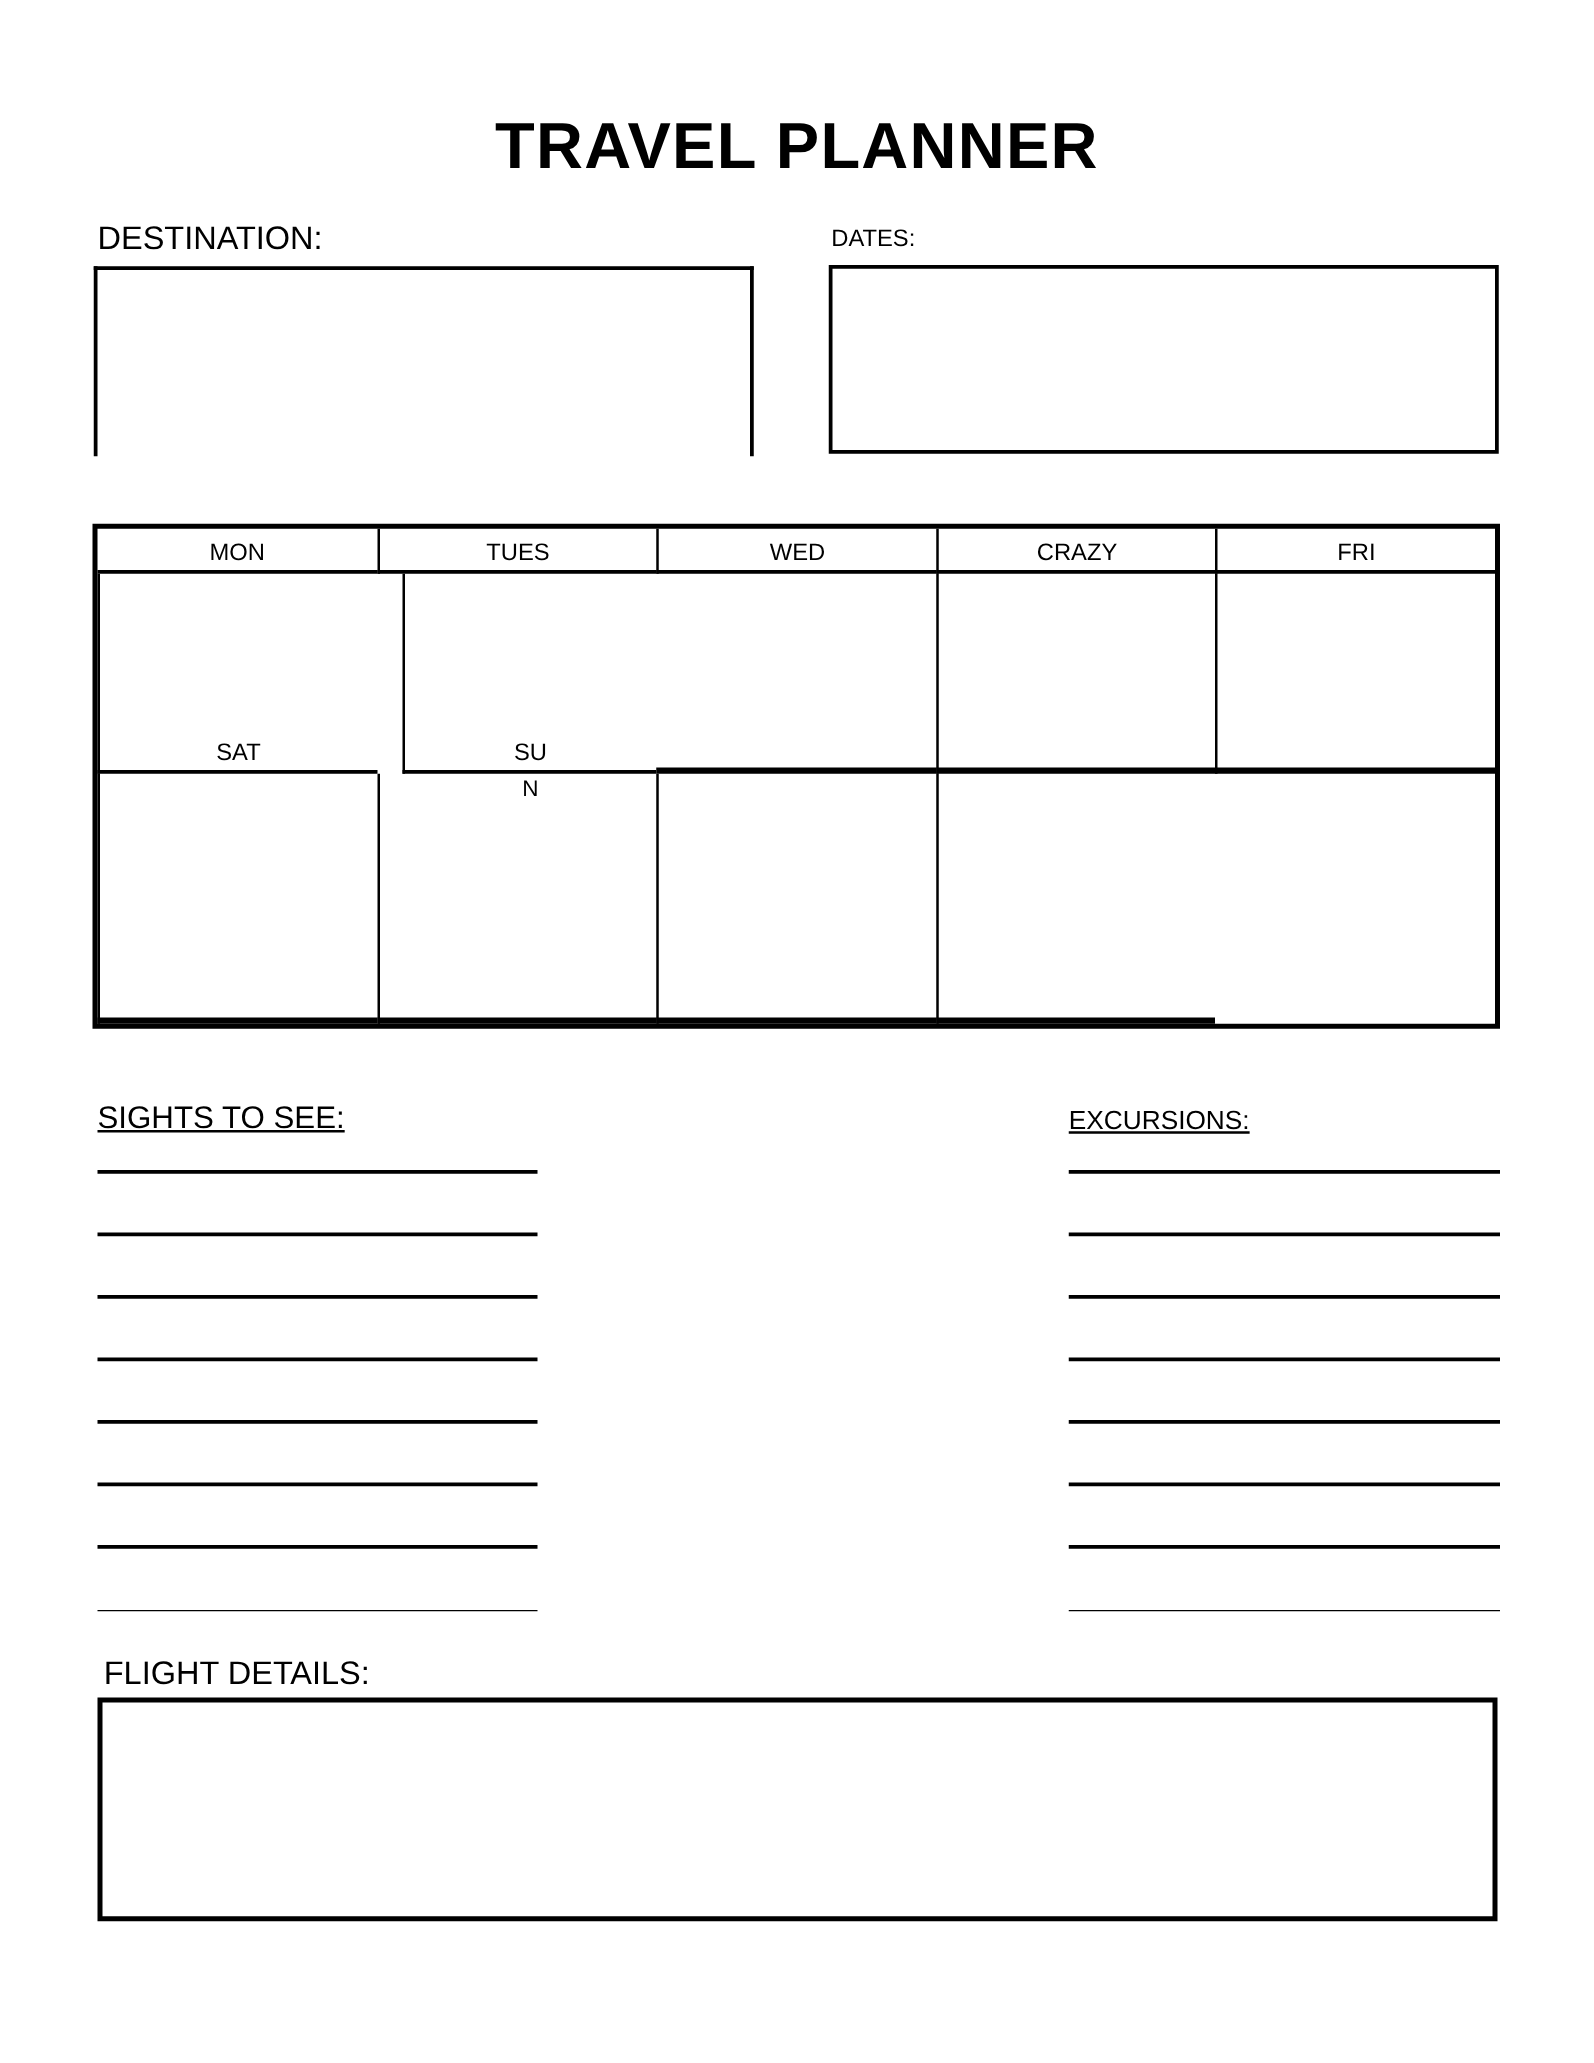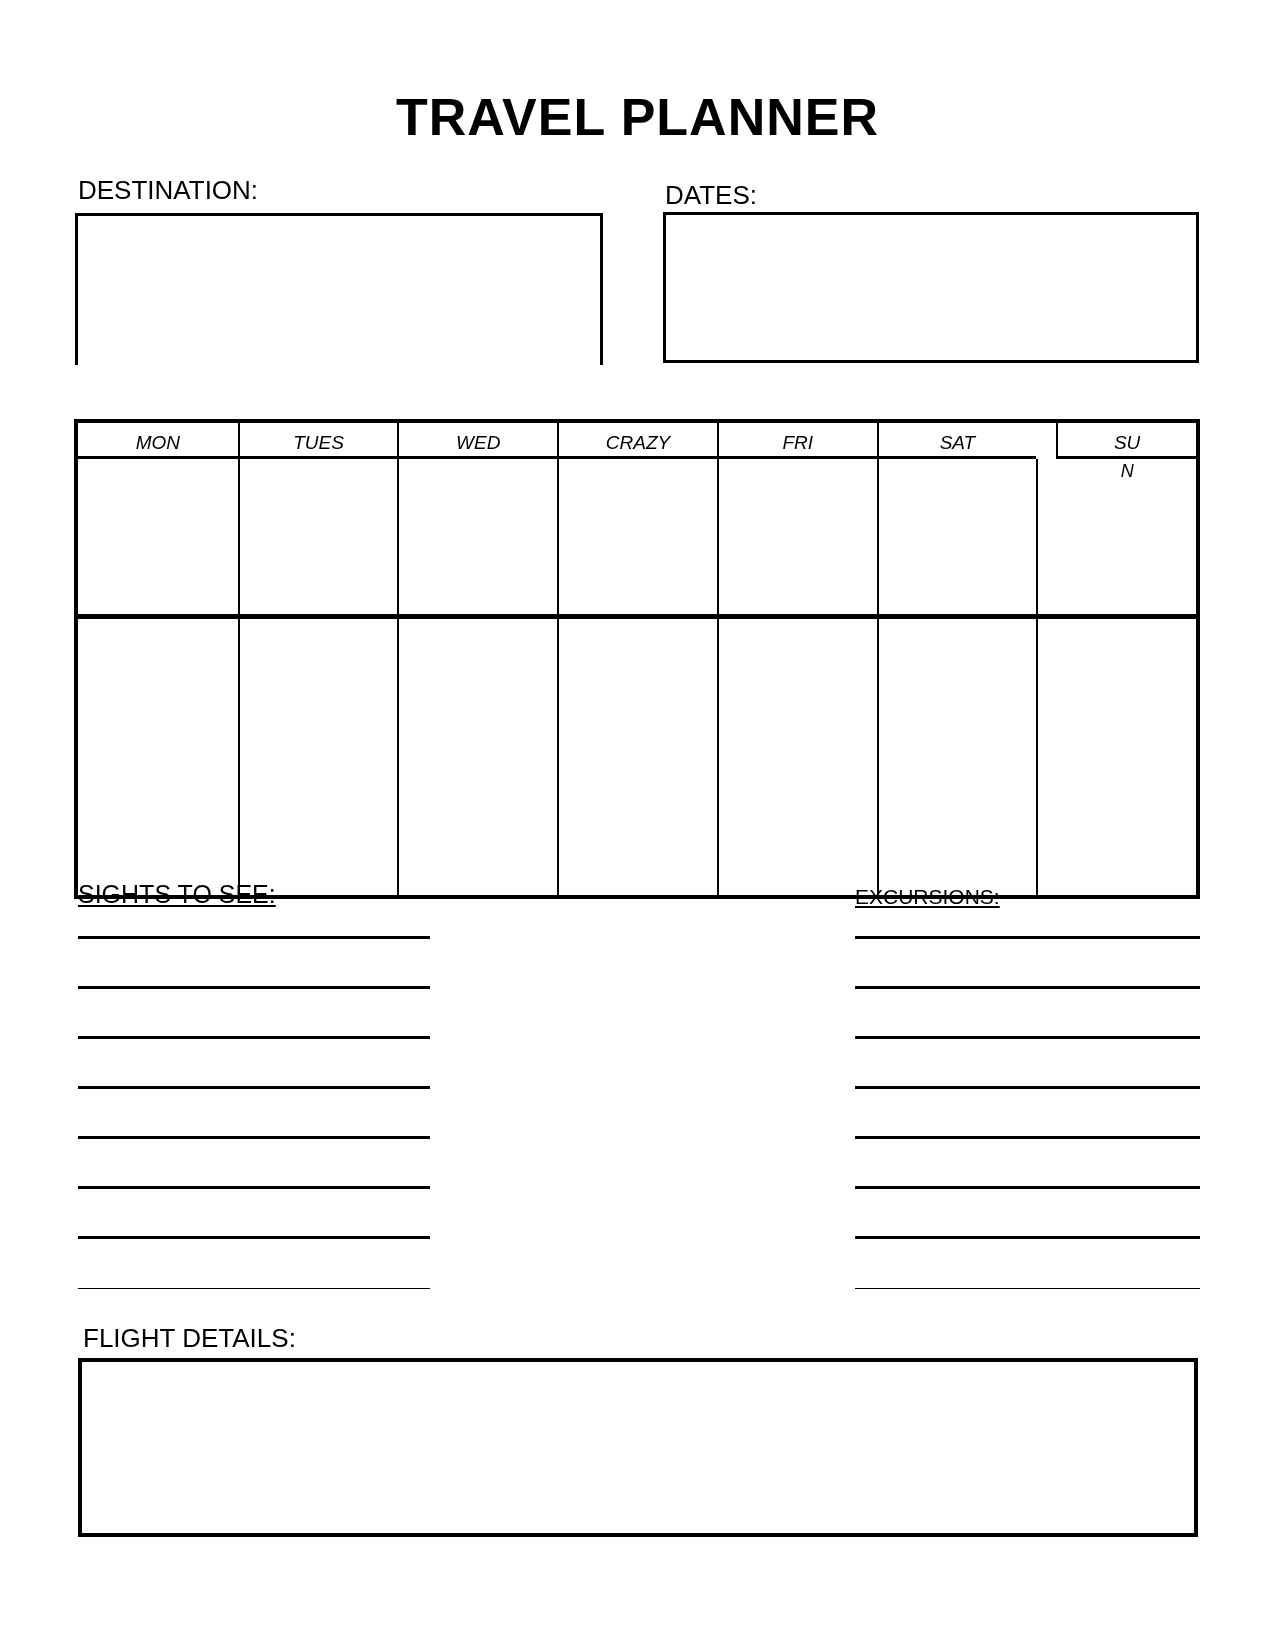--- a/index.html
+++ b/index.html
@@ -14,46 +14,45 @@
   
   .title {
     position:absolute; left:0; right:0; top:88px;
     text-align:center; font-size:52px; font-weight:bold;
     letter-spacing:1px; line-height:1.15;
   }
 
   
   .lbl { position:absolute; white-space:nowrap; line-height:1.15;text-align:right; }
   .lbl-destination { left:78px;  top:176px;  font-size:26px; }
-  .lbl-dates       { left:665px; top:181px;  font-size:26px; }
+  .lbl-dates       { left:665px; top:181px;  font-size:19px; }
   .lbl-flight      { left:83px;  top:1324px; font-size:26px; }
 
   
   .box { position:absolute; background:var(--paper); }
   .box-destination {
     left:75px; top:213px; width:528px; height:152px;
     border:3px solid var(--ink); border-bottom:none;
   }
   .box-dates {
     left:663px; top:212px; width:536px; height:151px;
     border:3px solid var(--ink);
   }
   .box-flight {
     left:78px; top:1358px; width:1120px; height:179px;
     border:4px solid var(--ink);
   }
 
   
   .week {
-    position:absolute; left:74px; top:419px; width:1126px; height:480px;
+    position:absolute; left:74px; top:419px; width:1126px; height:404px;
     border:4px solid var(--ink);
     display:grid;
-    grid-template-columns:repeat(7,1fr);
+    grid-template-columns:repeat(5,1fr);
     grid-template-rows:36px 160px 1fr;
-    font-style:italic;
   }
   .week > div { border-left:2px solid var(--ink); }
   .week > div:nth-child(7n+1) { border-left:none; }
   .wh {
     display:flex; align-items:flex-end; justify-content:center;
     border-bottom:3px solid var(--ink);
     font-size:19px; padding-bottom:2px; line-height:1.1;
   }
   .wh.sun { position:relative;margin-left:20px; }
   .sun-n {

